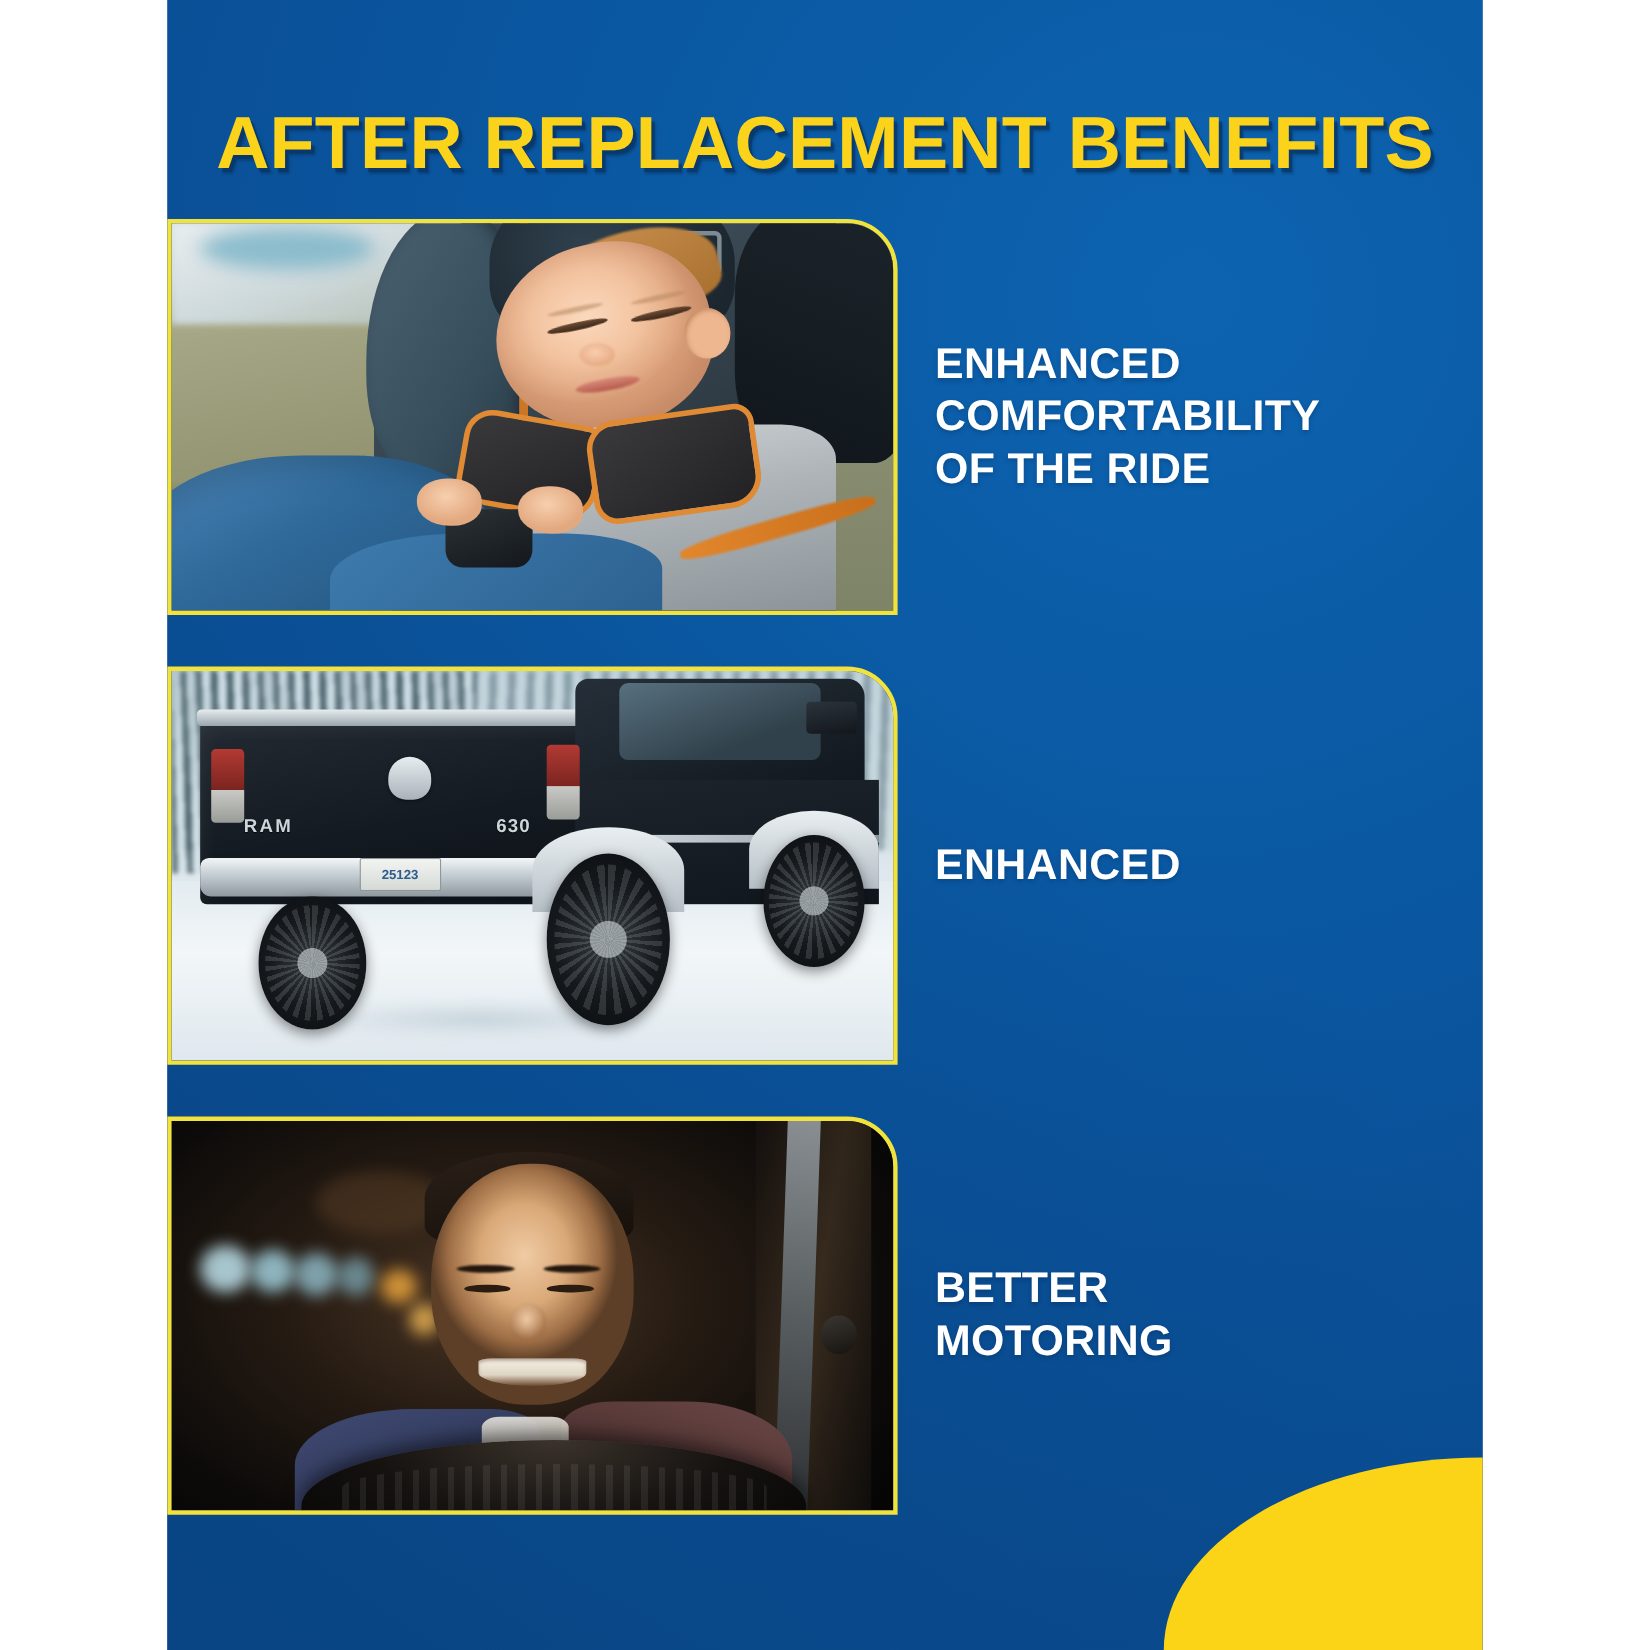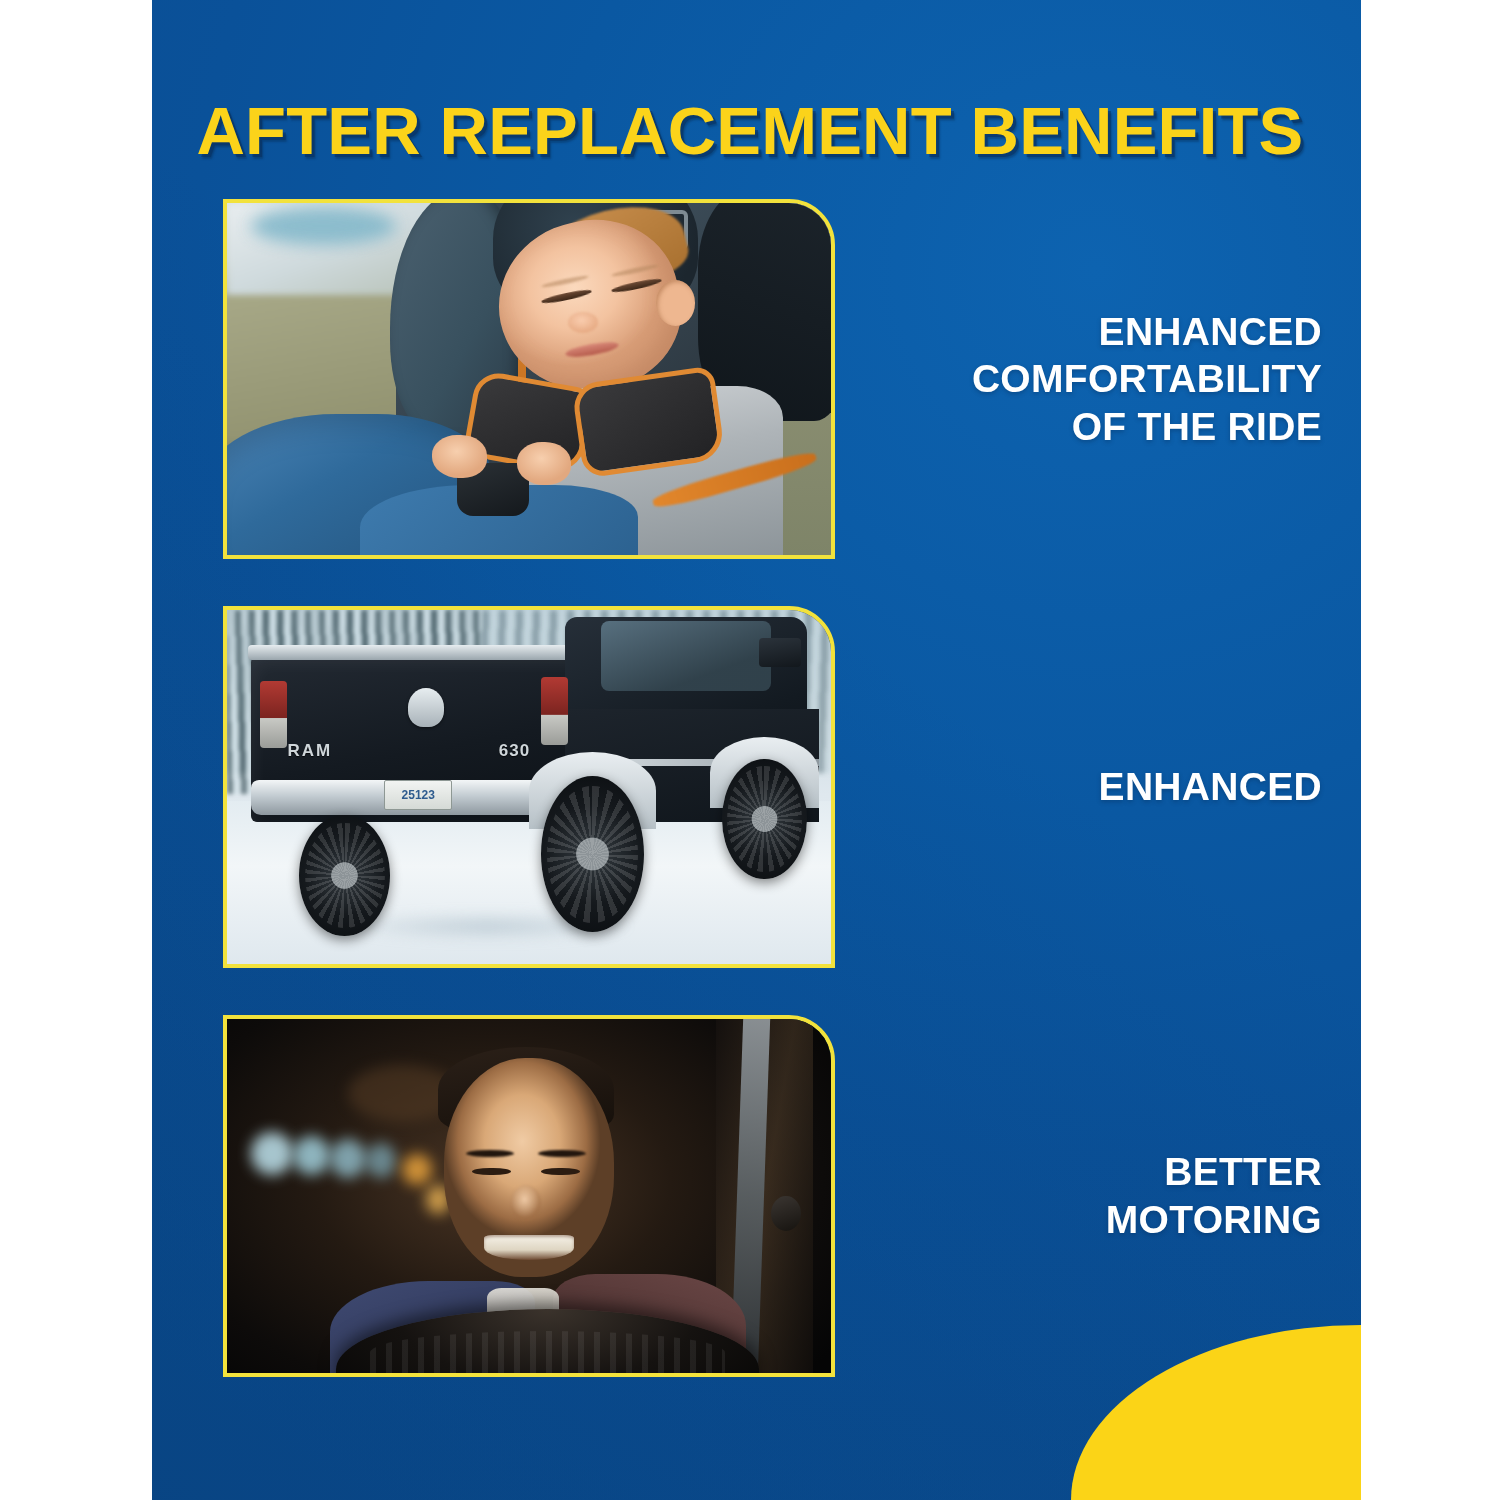--- a/index.html
+++ b/index.html
@@ -22,21 +22,20 @@
   
   #panel {
     position: absolute;
     left: 152px;
     top: 0px;
     width: 1196px;
     height: 1500px;
     overflow: hidden;
     background:
       radial-gradient(120% 95% at 78% 18%, #0d63b0 0%, #0a58a2 38%, #0a5199 62%, #094b8f 100%);
-    padding-left: 13px;
   }
 
   
   #panel::after {
     content: "";
     position: absolute;
     inset: 0;
     pointer-events: none;
     background: linear-gradient(215deg, rgba(10,70,130,0) 42%, rgba(8,60,116,0.42) 100%);
   }
@@ -80,40 +79,39 @@
     display: flex;
     align-items: center;
     z-index: 2;
   }
   #row-0 { top: 199px;  height: 360px; }
   #row-1 { top: 606px;  height: 362px; }
   #row-2 { top: 1015px; height: 362px; }
 
   .photo-frame {
     position: relative;
-    width: 612px;
+    width: 664px;
     height: 100%;
-    margin-left: 71px;
     box-sizing: border-box;
     border: 4px solid #F2E23C;
     border-top-right-radius: 46px;
     overflow: hidden;
     background: #173a52;
     flex: 0 0 auto;
   }
 
   .photo {
     position: absolute;
     inset: 0;
     overflow: hidden;
   }
 
   .caption {
     flex: 1 1 auto;
-    text-align: right;
+    text-align: left;
     color: #FFFFFF;
     font-weight: 700;
     font-size: 39px;
     line-height: 1.22;
     letter-spacing: 0.3px;
     padding: 0 26px 0 34px;
     box-sizing: border-box;
     text-shadow: 0 2px 4px rgba(5,40,80,0.35);
   }
   .caption .ln { display: block; white-space: nowrap; }

